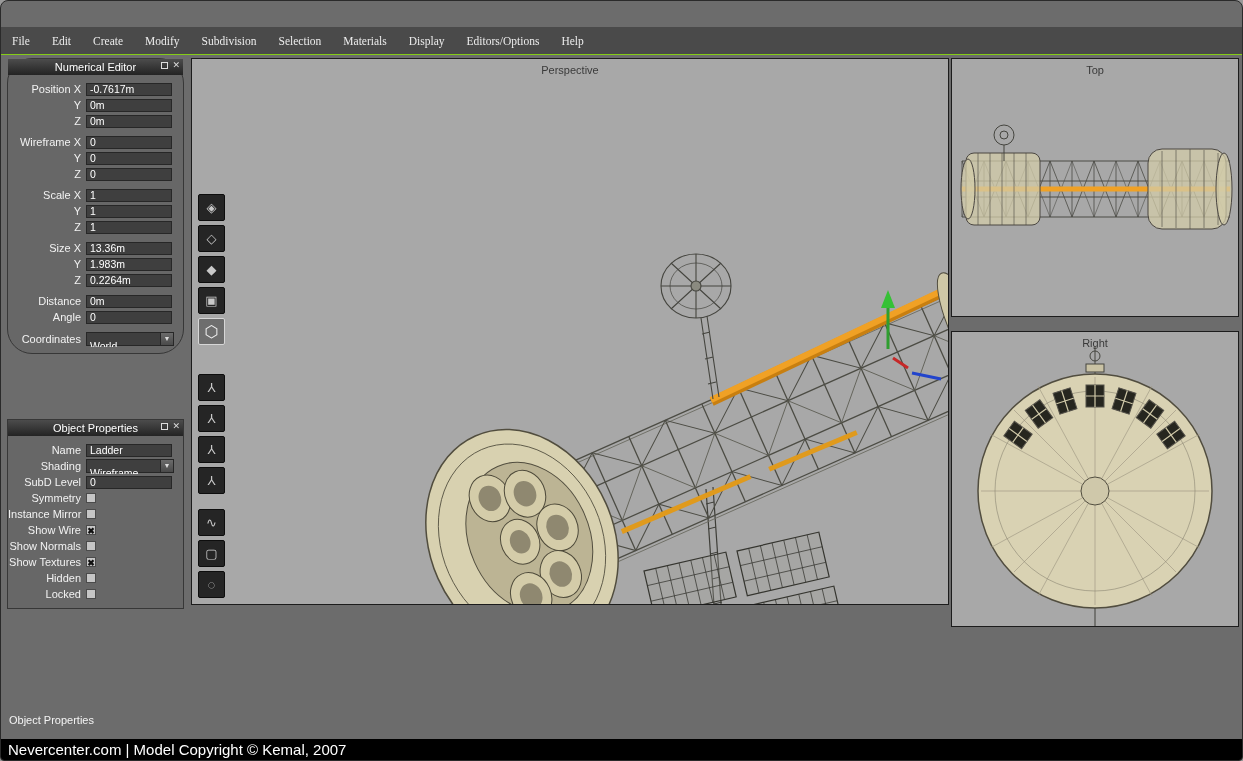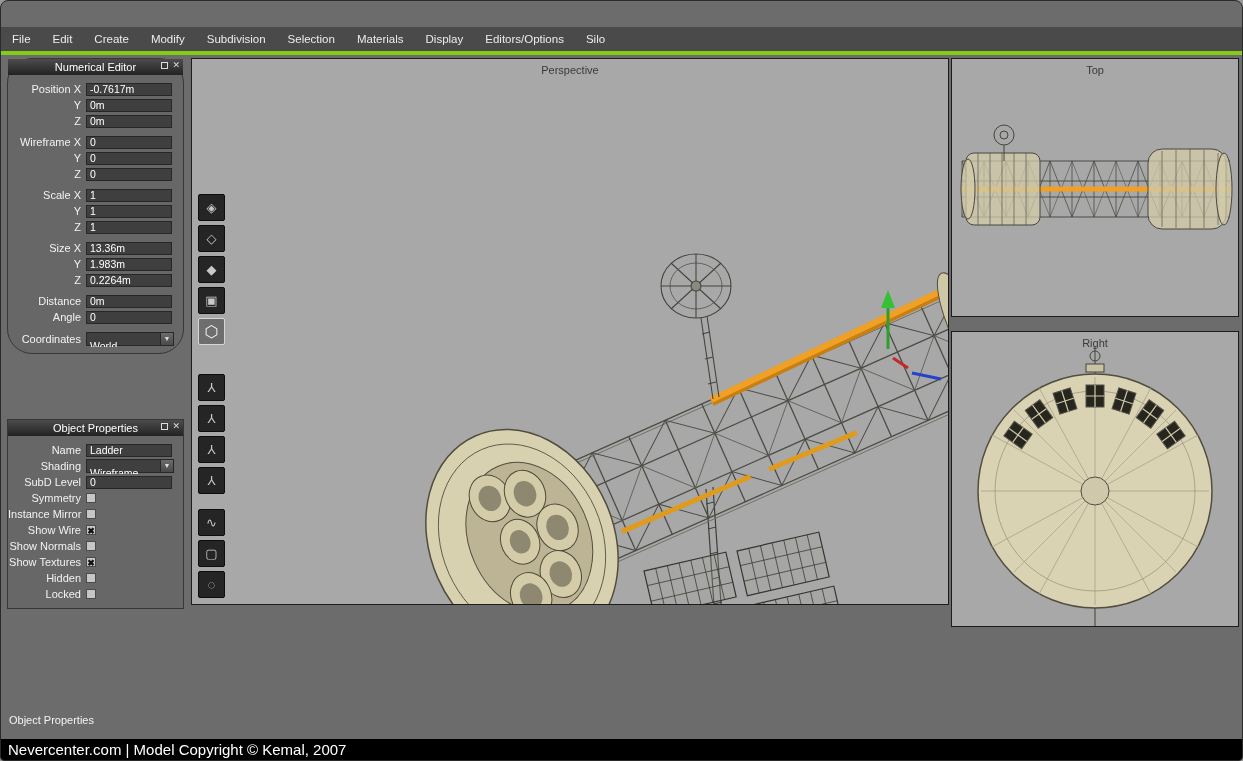--- a/index.html
+++ b/index.html
@@ -10,21 +10,21 @@
   .titlebar{position:absolute;left:0;top:0;width:100%;height:26px;
     background:linear-gradient(#fbfbfb,#dcdcdc 45%,#c2c2c2);display:flex;align-items:center;
     border-bottom:1px solid #8d8d8d;}
   .logo{margin-left:5px;background:#161616;color:#fff;font-size:10px;padding:2px 5px;border-radius:3px;z-index:2;}
   .wtitle{position:absolute;left:0;right:0;text-align:center;font-size:12px;font-weight:bold;color:#111;}
   .winbtns{margin-left:auto;display:flex;gap:5px;margin-right:9px;z-index:2;}
   .winbtn{width:13px;height:13px;border-radius:50%;border:1px solid #8a8a8a;
     background:radial-gradient(circle at 35% 28%,#ffffff,#b9b9b9);}
   
   .menubar{position:absolute;left:0;top:26px;width:100%;height:28px;background:#4a4a4a;
-    border-bottom:4px solid #84cc16;display:flex;align-items:center;color:#ececec;font-size:11.5px;}
+    border-bottom:1px solid #84cc16;display:flex;align-items:center;color:#ececec;font-size:11.5px;font-family:Liberation Serif, serif;}
   .menu-item{padding:0 11px;cursor:default;}
   
   .panel{position:absolute;left:6px;width:177px;background:#676767;border:1px solid #373737;}
   .panel-header{height:16px;background:linear-gradient(#4c4c4c,#232323);color:#fff;font-size:11px;
     display:flex;align-items:center;justify-content:center;position:relative;}
   .ph-icons{position:absolute;right:3px;top:2px;display:flex;gap:4px;align-items:center;}
   .ph-box{width:7px;height:7px;border:1px solid #dcdcdc;}
   .ph-x{color:#dcdcdc;font-size:9px;line-height:9px;}
   .panel-body{padding:6px 4px 6px 0;}
   .group{margin-bottom:5px;}
@@ -68,21 +68,21 @@
   <div class="menubar">
     <span class="menu-item">File</span>
     <span class="menu-item">Edit</span>
     <span class="menu-item">Create</span>
     <span class="menu-item">Modify</span>
     <span class="menu-item">Subdivision</span>
     <span class="menu-item">Selection</span>
     <span class="menu-item">Materials</span>
     <span class="menu-item">Display</span>
     <span class="menu-item">Editors/Options</span>
-    <span class="menu-item">Silo</span>
+    <span class="menu-item">Help</span>
   </div>
 
   <div class="panel" style="top:57px;border-radius:25px;">
     <div class="panel-header">
       <span>Numerical Editor</span>
       <span class="ph-icons">
         <span class="ph-box"></span>
         <span class="ph-x">✕</span>
       </span>
     </div>

